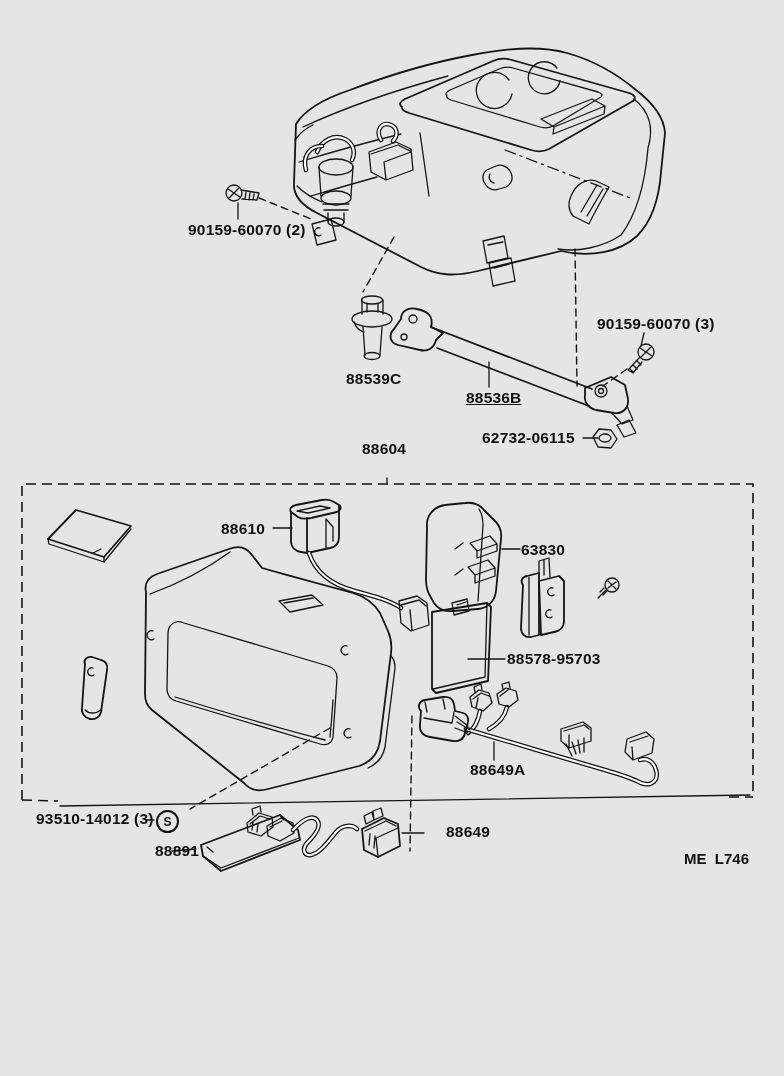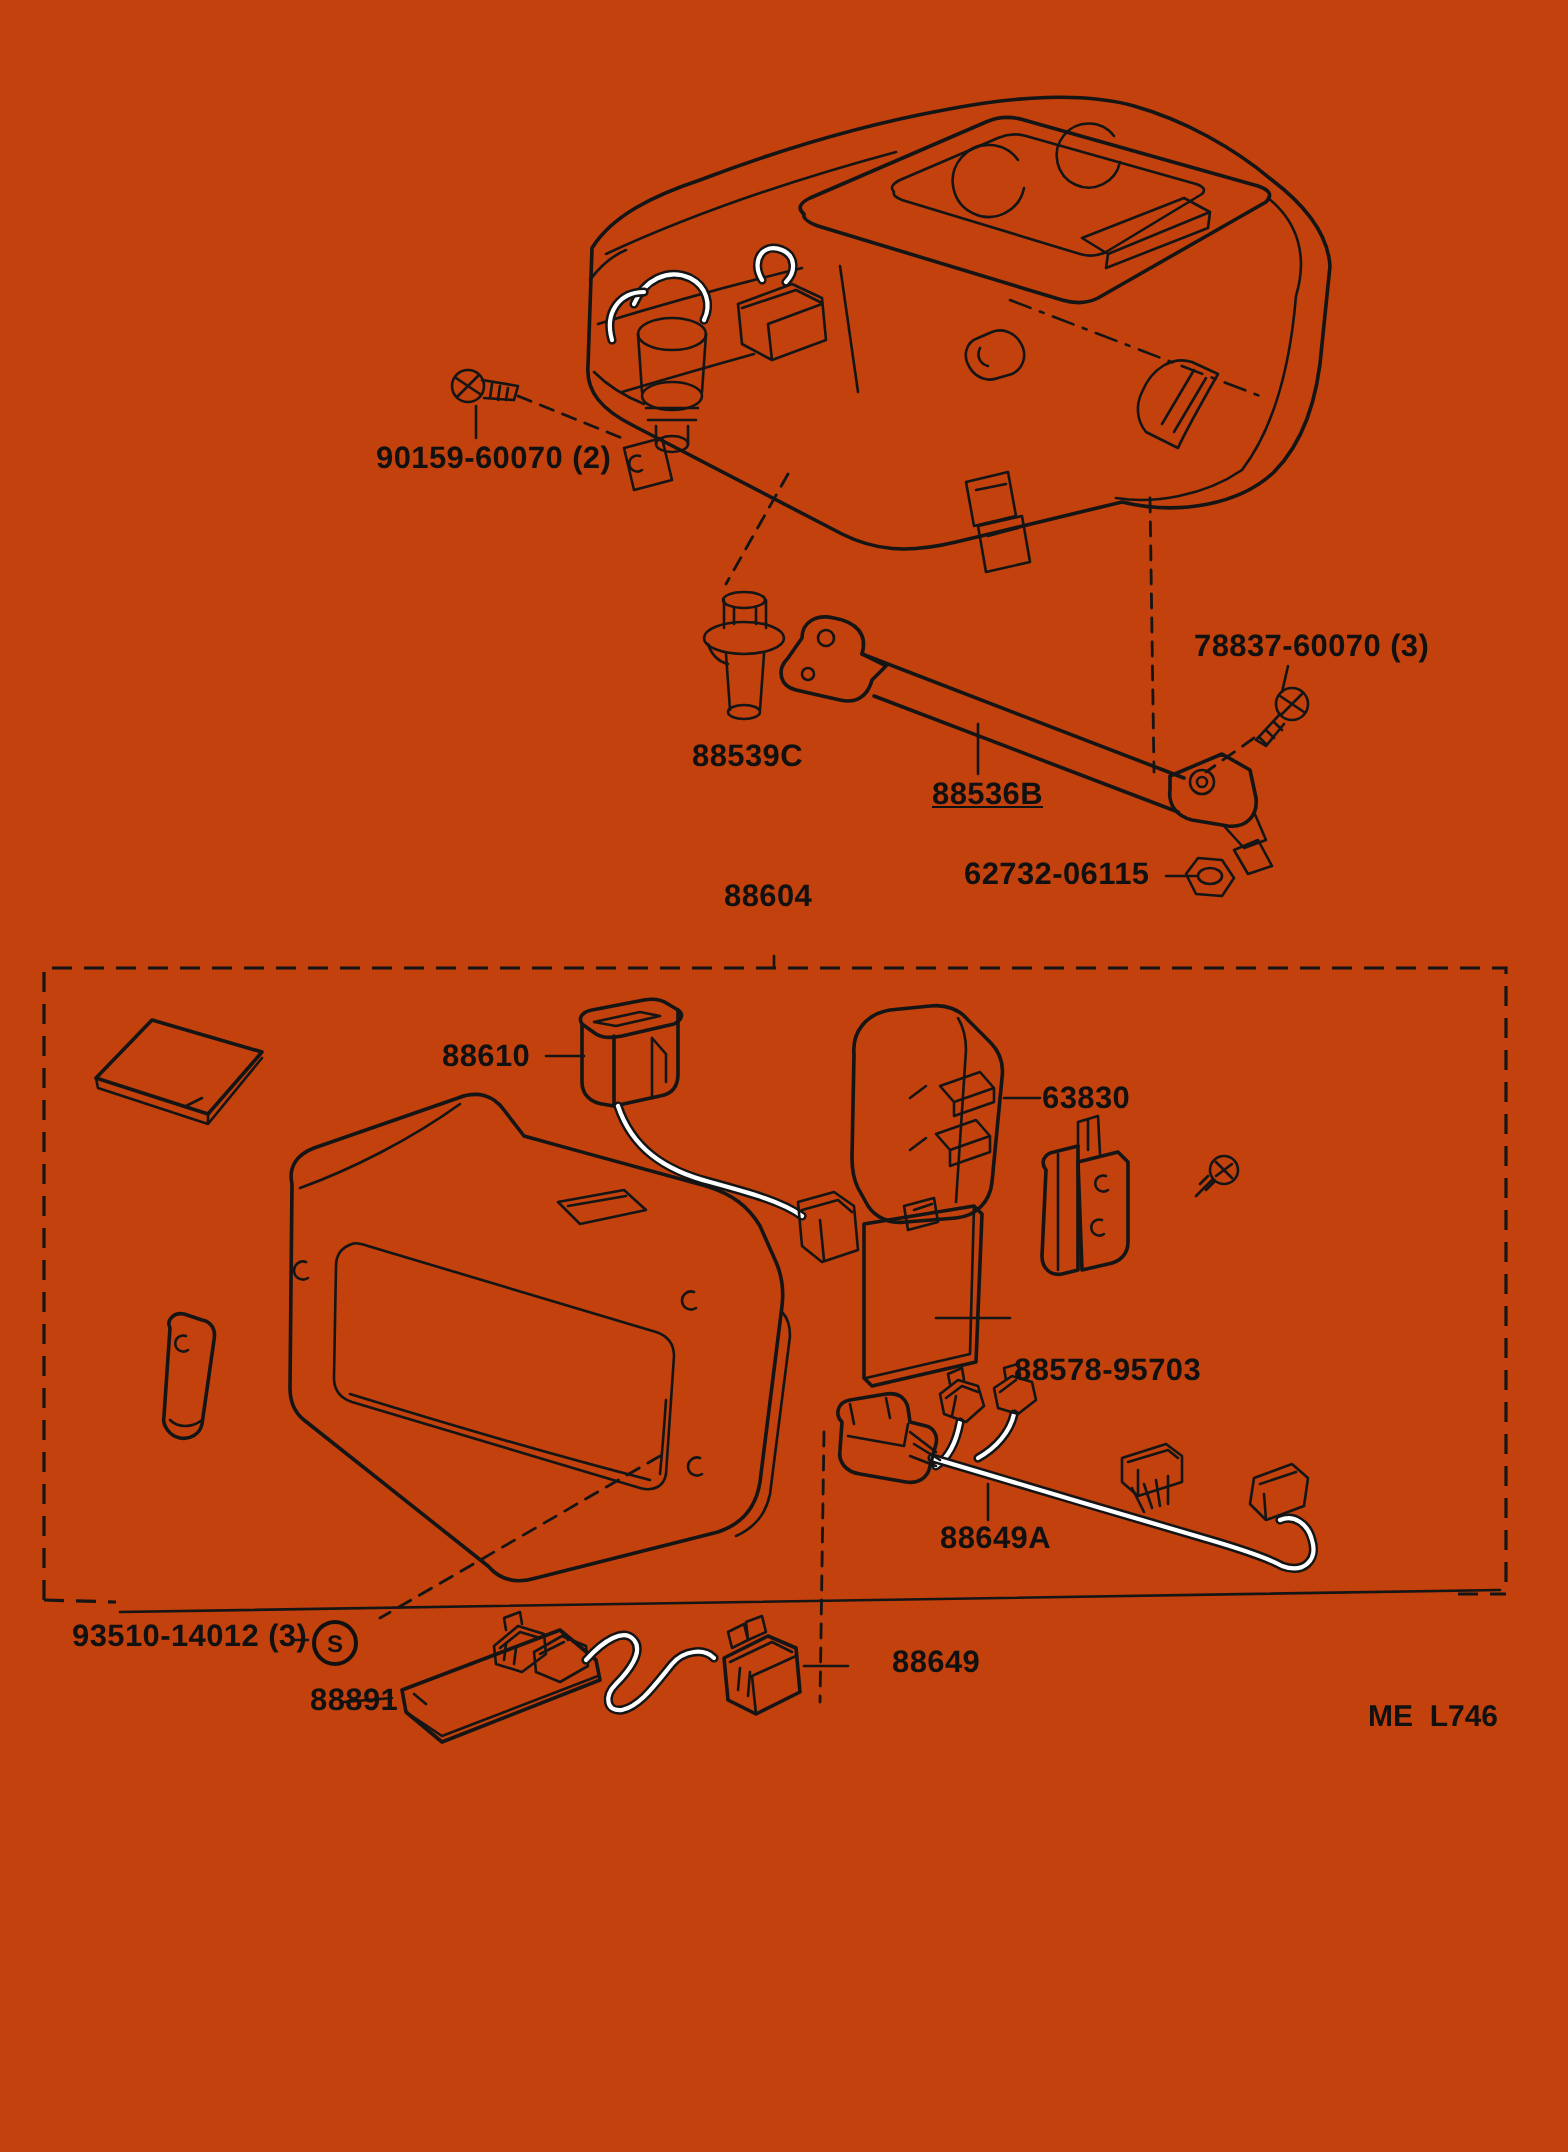--- a/index.html
+++ b/index.html
@@ -1,16 +1,16 @@
 <!DOCTYPE html>
 <html><head>
 <meta charset="utf-8">
 <style>
   html,body{margin:0;padding:0;background:#fff;}
-  #stage{position:relative;width:784px;height:1076px;background:#c2410c;overflow:hidden;
+  #stage{position:relative;width:784px;height:1076px;background:#e5e5e5;overflow:hidden;
          font-family:"Liberation Sans",sans-serif;}
   #art{position:absolute;left:0;top:0;}
   .part-label{position:absolute;font:700 15.5px "Liberation Sans",sans-serif;color:#111;
               letter-spacing:.2px;white-space:pre;}
   .s-circle{position:absolute;left:156px;top:810px;width:19px;height:19px;border:2px solid #111;
             border-radius:50%;display:flex;align-items:center;justify-content:center;
             font:700 12px "Liberation Sans",sans-serif;color:#111;}
   .footer-code{position:absolute;left:684px;top:850px;font:700 15px "Liberation Sans",sans-serif;
                color:#111;white-space:pre;}
   svg path,svg line,svg circle,svg ellipse{vector-effect:none;}
@@ -207,26 +207,26 @@
     <path class="tube-i" d="M 293,830 C 302,820 312,814 317,820 C 322,826 314,836 308,842 C 302,848 303,856 311,855 C 320,853 327,843 336,832 C 342,825 352,824 357,829"></path>
     <path class="ln" d="M 362,829 L 384,818 L 398,824 L 400,846 L 378,857 L 364,850 Z"></path>
     <path class="tn" d="M 365,831 L 386,821 L 396,826 M 378,857 L 376,838 L 398,828 M 369,845 L 370,834 M 374,848 L 375,836"></path>
     <path class="tn" d="M 366,824 L 364,816 L 372,812 L 374,820 Z M 374,820 L 373,811 L 381,808 L 383,816 Z"></path>
   </g>
 </svg>
 
 <div class="part-label" style="left:188px;top:221px;">90159-60070 (2)</div>
 <div class="part-label" style="left:346px;top:370px;">88539C</div>
 <div class="part-label" style="left:466px;top:389px;text-decoration:underline;">88536B</div>
-<div class="part-label" style="left:597px;top:315px;">78837-60070 (3)</div>
+<div class="part-label" style="left:597px;top:315px;">90159-60070 (3)</div>
 <div class="part-label" style="left:482px;top:429px;">62732-06115</div>
 <div class="part-label" style="left:362px;top:440px;">88604</div>
 <div class="part-label" style="left:221px;top:520px;">88610</div>
 <div class="part-label" style="left:521px;top:541px;">63830</div>
-<div class="part-label" style="left:507px;top:650px;margin-top:27px;">88578-95703</div>
+<div class="part-label" style="left:507px;top:650px;">88578-95703</div>
 <div class="part-label" style="left:470px;top:761px;text-align:right;">88649A</div>
 <div class="part-label" style="left:36px;top:810px;">93510-14012 (3)</div>
 <div class="part-label" style="left:119px;top:842px;margin-left:36px;">88891</div>
 <div class="part-label" style="left:446px;top:823px;">88649</div>
 
 <div class="s-circle">S</div>
 <div class="footer-code">ME  L746</div>
 
 </div>
 

